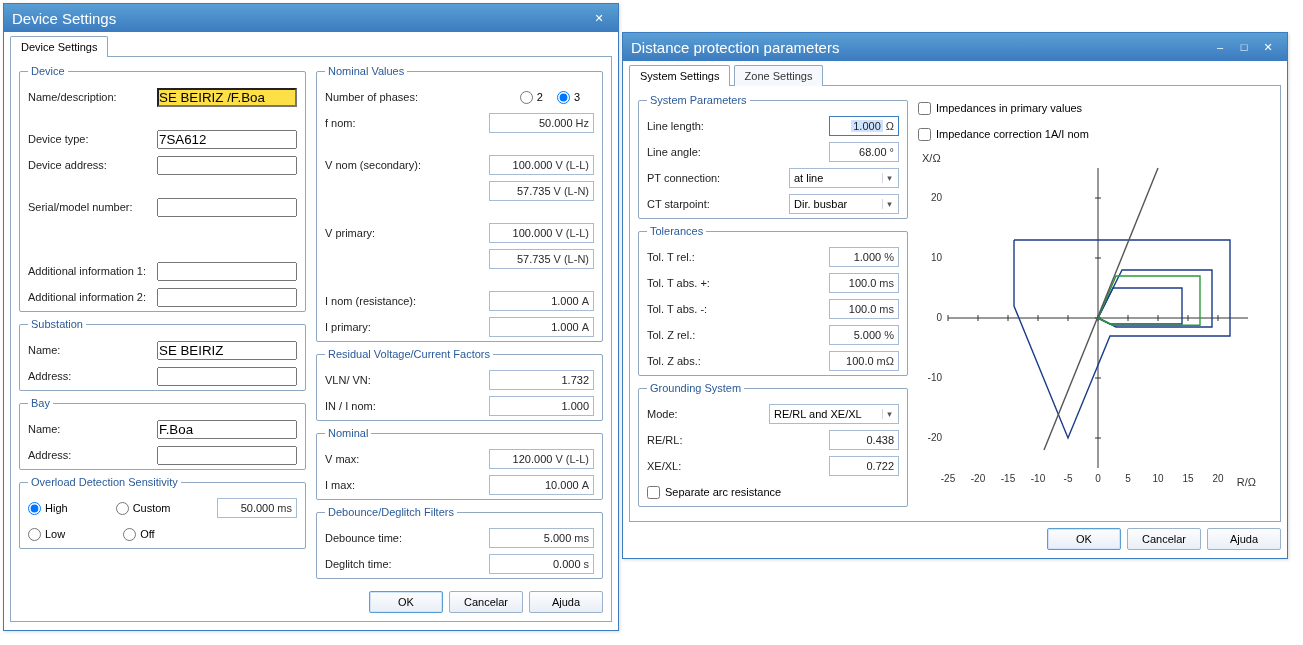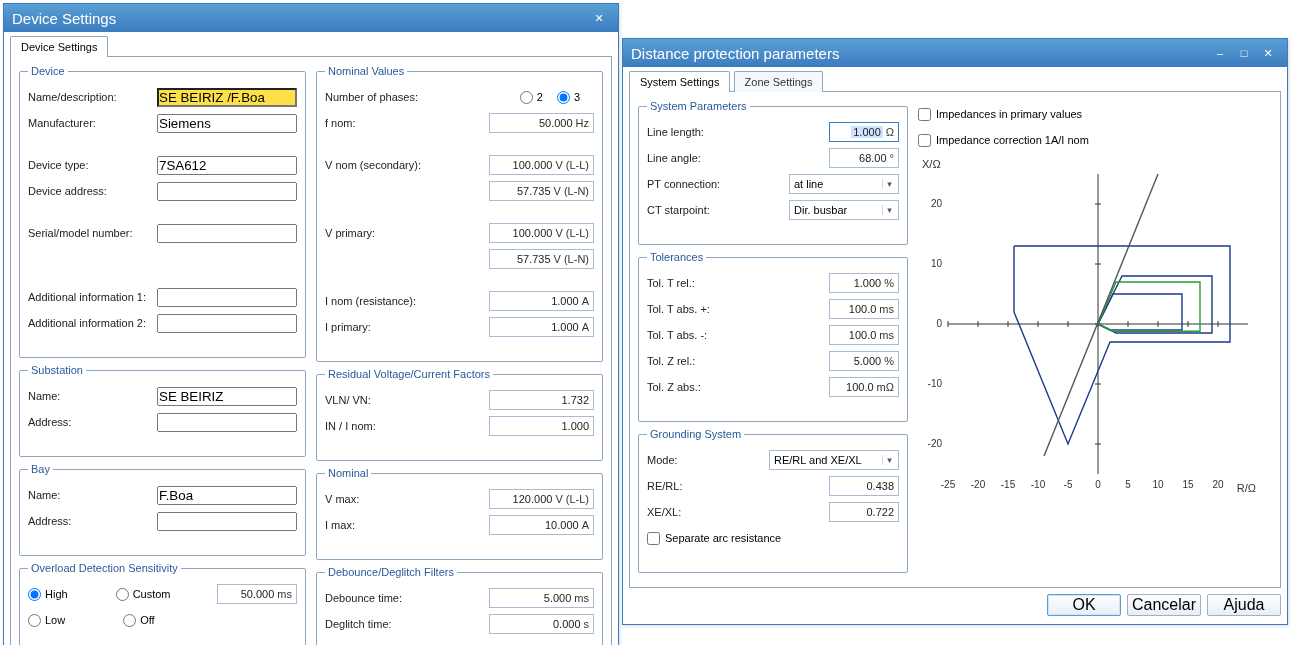--- a/index.html
+++ b/index.html
@@ -10,21 +10,21 @@
   .titlebar .title-text { flex: 1; }
   .title-btn { width: 22px; height: 18px; display: inline-flex; align-items: center; justify-content: center; color: #fff; cursor: pointer; font-size: 11px; margin-left: 2px; }
 
   .content { padding: 4px 6px 8px 6px; }
 
   .tabstrip { position: relative; margin-bottom: 0; }
   .tab { display: inline-block; border: 1px solid #8fa7c0; border-bottom: none; padding: 4px 10px; background: #fff; border-radius: 2px 2px 0 0; font-size: 11px; position: relative; z-index: 2; }
   .tab.inactive { background: #f5f8fc; color: #333; cursor: pointer; }
   .tab-panel { border: 1px solid #8fa7c0; padding: 8px; background: #fff; margin-top: -1px; }
 
-  fieldset { border: 1px solid #8fa7c0; border-radius: 2px; padding: 6px 8px 20px 8px; margin-bottom: 6px; }
+  fieldset { border: 1px solid #8fa7c0; border-radius: 2px; padding: 6px 8px 0 8px; margin-bottom: 6px; }
   legend { color: #2a5a9a; font-size: 11px; padding: 0 3px; }
 
   .row { display: flex; align-items: center; height: 24px; margin: 2px 0; }
   .row .lbl { flex: 1; color: #222; }
   .row .fld { width: 105px; }
   .row .fld-wide { width: 140px; }
 
   input[type=text].txt, .val {
     height: 20px; border: 1px solid #a7bcd4; font-size: 11px; padding: 1px 4px; background: #fff; color:#222;
   }
@@ -37,21 +37,21 @@
 
   label.radio { display:inline-flex; align-items:center; margin-right:14px; cursor:pointer; }
   label.radio input { margin-right:4px; }
   label.check { display:inline-flex; align-items:center; cursor:pointer; }
   label.check input { margin-right:5px; }
 
   .cols { display:flex; gap:10px; }
   .col { flex:1; min-width:0; }
 
   .btnbar { display:flex; justify-content:flex-end; gap:6px; padding-top:6px; }
-  button.btn { min-width:74px; height:22px; border:1px solid #9cb2cc; background:linear-gradient(#fdfdfe,#e9eef6); border-radius:2px; font-size:16px; cursor:pointer; font-family:inherit; }
+  button.btn { min-width:74px; height:22px; border:1px solid #9cb2cc; background:linear-gradient(#fdfdfe,#e9eef6); border-radius:2px; font-size:11px; cursor:pointer; font-family:inherit; }
   button.btn.primary { border-color:#5a9fd4; box-shadow:0 0 0 1px #cfe3ff inset; }
 
   .chart-wrap { position:relative; width:340px; height:360px; }
   .chart-wrap svg { position:absolute; top:0; left:0; }
   .axis-label { position:absolute; font-size:11px; color:#333; }
 
   
   .ico-min::before { content: "\2013"; }
   .ico-max::before { content: "\25A1"; }
   .ico-close::before { content: "\2715"; }
@@ -73,24 +73,20 @@
     <div class="tab-panel">
       <div class="cols">
 
         <div class="col">
           <fieldset>
             <legend>Device</legend>
             <div class="row">
                 <span class="lbl">Name/description:</span>
               <input class="txt fld-wide" style="background: #fde047;" value="SE BEIRIZ /F.Boa">
               </div>
-            <div class="row">
-                <span class="lbl">Manufacturer:</span>
-              <input class="txt fld-wide" value="Siemens" style="">
-              </div>
             <div style="height:14px"></div>
             <div class="row">
                 <span class="lbl">Device type:</span>
               <input class="txt fld-wide" value="7SA612" style="">
               </div>
             <div class="row">
                 <span class="lbl">Device address:</span>
               <input class="txt fld-wide" value="" style="">
               </div>
             <div style="height:14px"></div>
@@ -287,21 +283,21 @@
 
       <div class="btnbar">
         <button class="btn primary">OK</button>
         <button class="btn">Cancelar</button>
         <button class="btn">Ajuda</button>
       </div>
     </div>
   </div>
 </div>
 
-<div class="window" style="left:622px; top:38px; width:666px;">
+<div class="window" style="left:622px; top:32px; width:666px;">
   <div class="titlebar">
     <span class="title-text">Distance protection parameters</span>
     <span class="title-btn">
         <span class="ico-min"></span>
       </span>
     <span class="title-btn">
         <span class="ico-max"></span>
       </span>
     <span class="title-btn">
         <span class="ico-close"></span>

